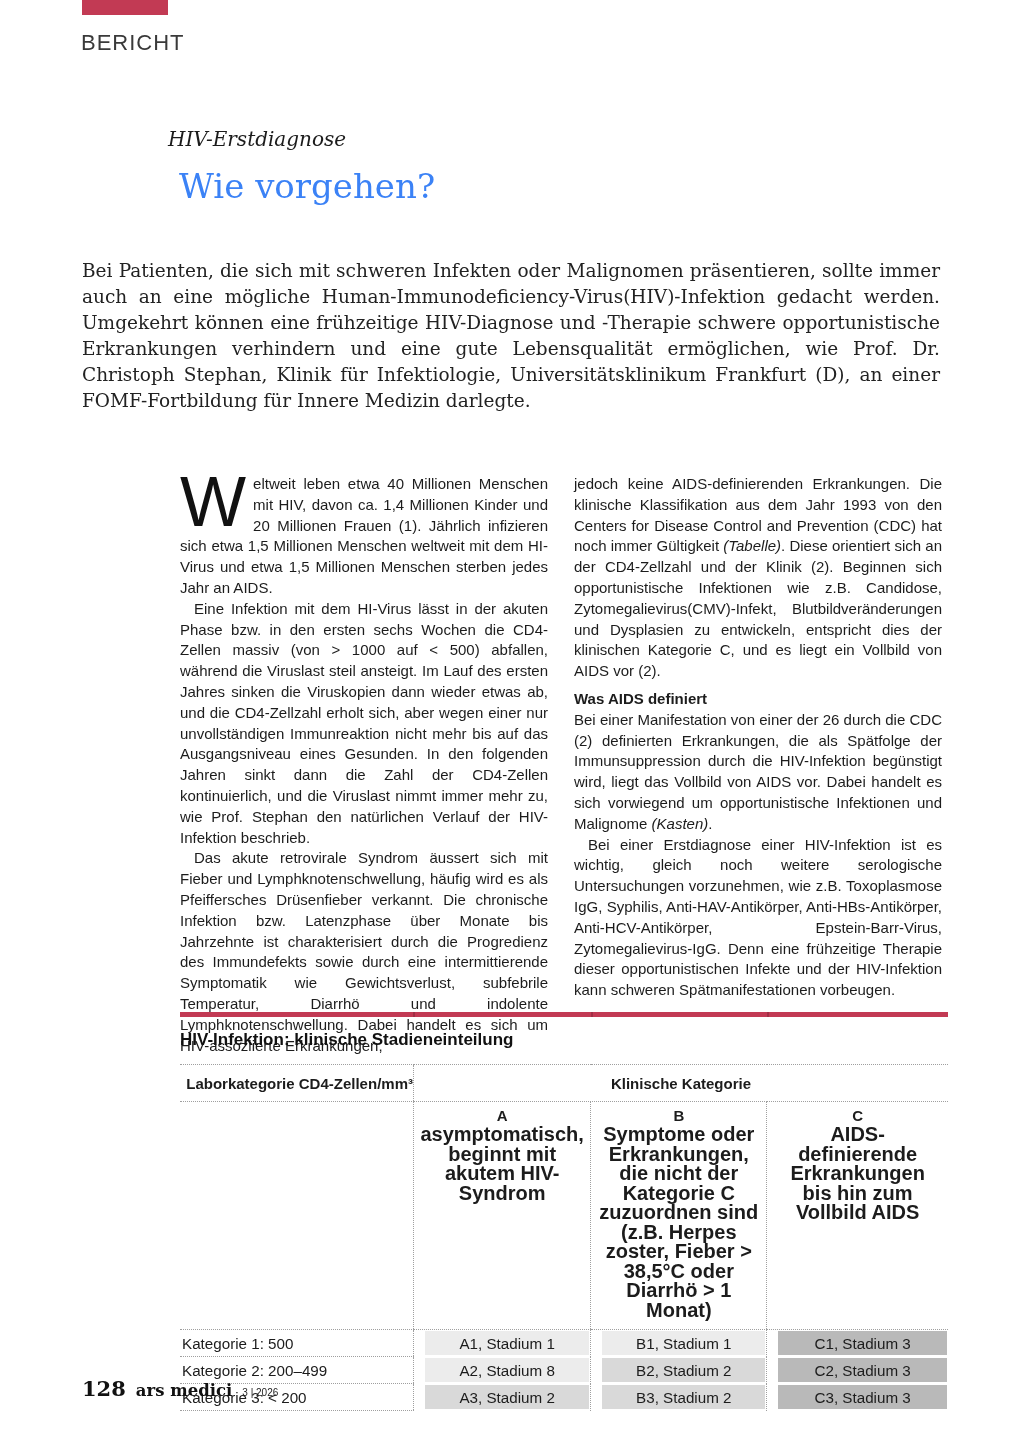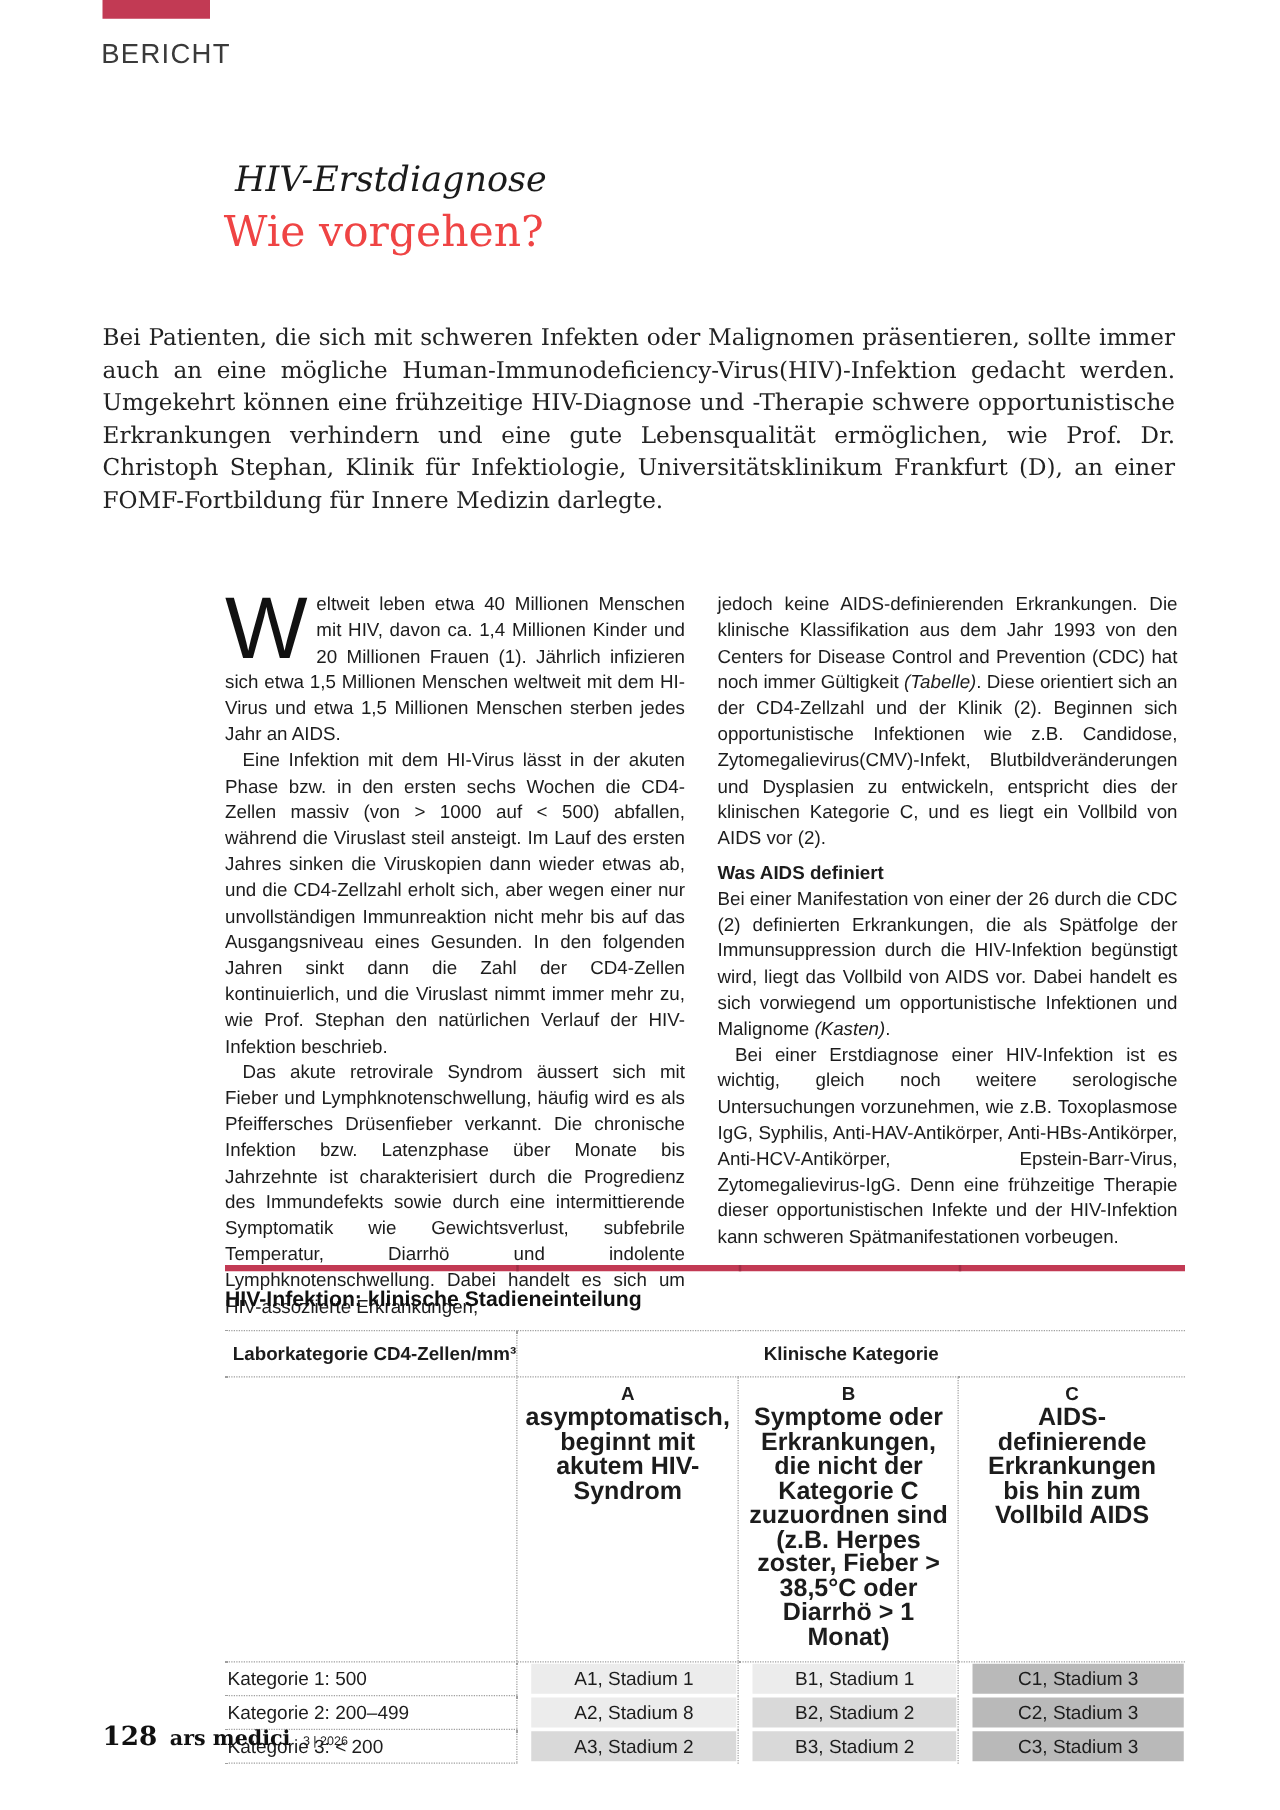--- a/index.html
+++ b/index.html
@@ -20,28 +20,28 @@
     background: var(--accent, #c23a54);
   }
   .section-label {
     position: absolute; left: 81px; top: 30px;
     font-size: 22px; letter-spacing: 1px;
     color: #3a3a3a; font-weight: 400;
   }
 
   
   .kicker {
-    position: absolute; left: 188px; top: 127px;
+    position: absolute; left: 168px; top: 127px;
     font-family: "DejaVu Serif", serif;
-    font-style: italic; font-size: 28px; color: #1b1b1b;
+    font-style: italic; font-size: 20px; color: #1b1b1b;
   }
   .title {
     position: absolute; left: 179px; top: 166px;
     font-family: "DejaVu Serif", serif;
-    font-size: 34px; font-weight: 500; color: #ef4444;
+    font-size: 34px; font-weight: 500; color: #3b82f6;
   }
 
   
   .lead {
     position: absolute; left: 82px; top: 258px; width: 858px;
     font-family: "DejaVu Serif", serif;
     font-size: 18.5px; line-height: 26px;
     text-align: justify; color: #222222;
     hyphens: auto;
   }

